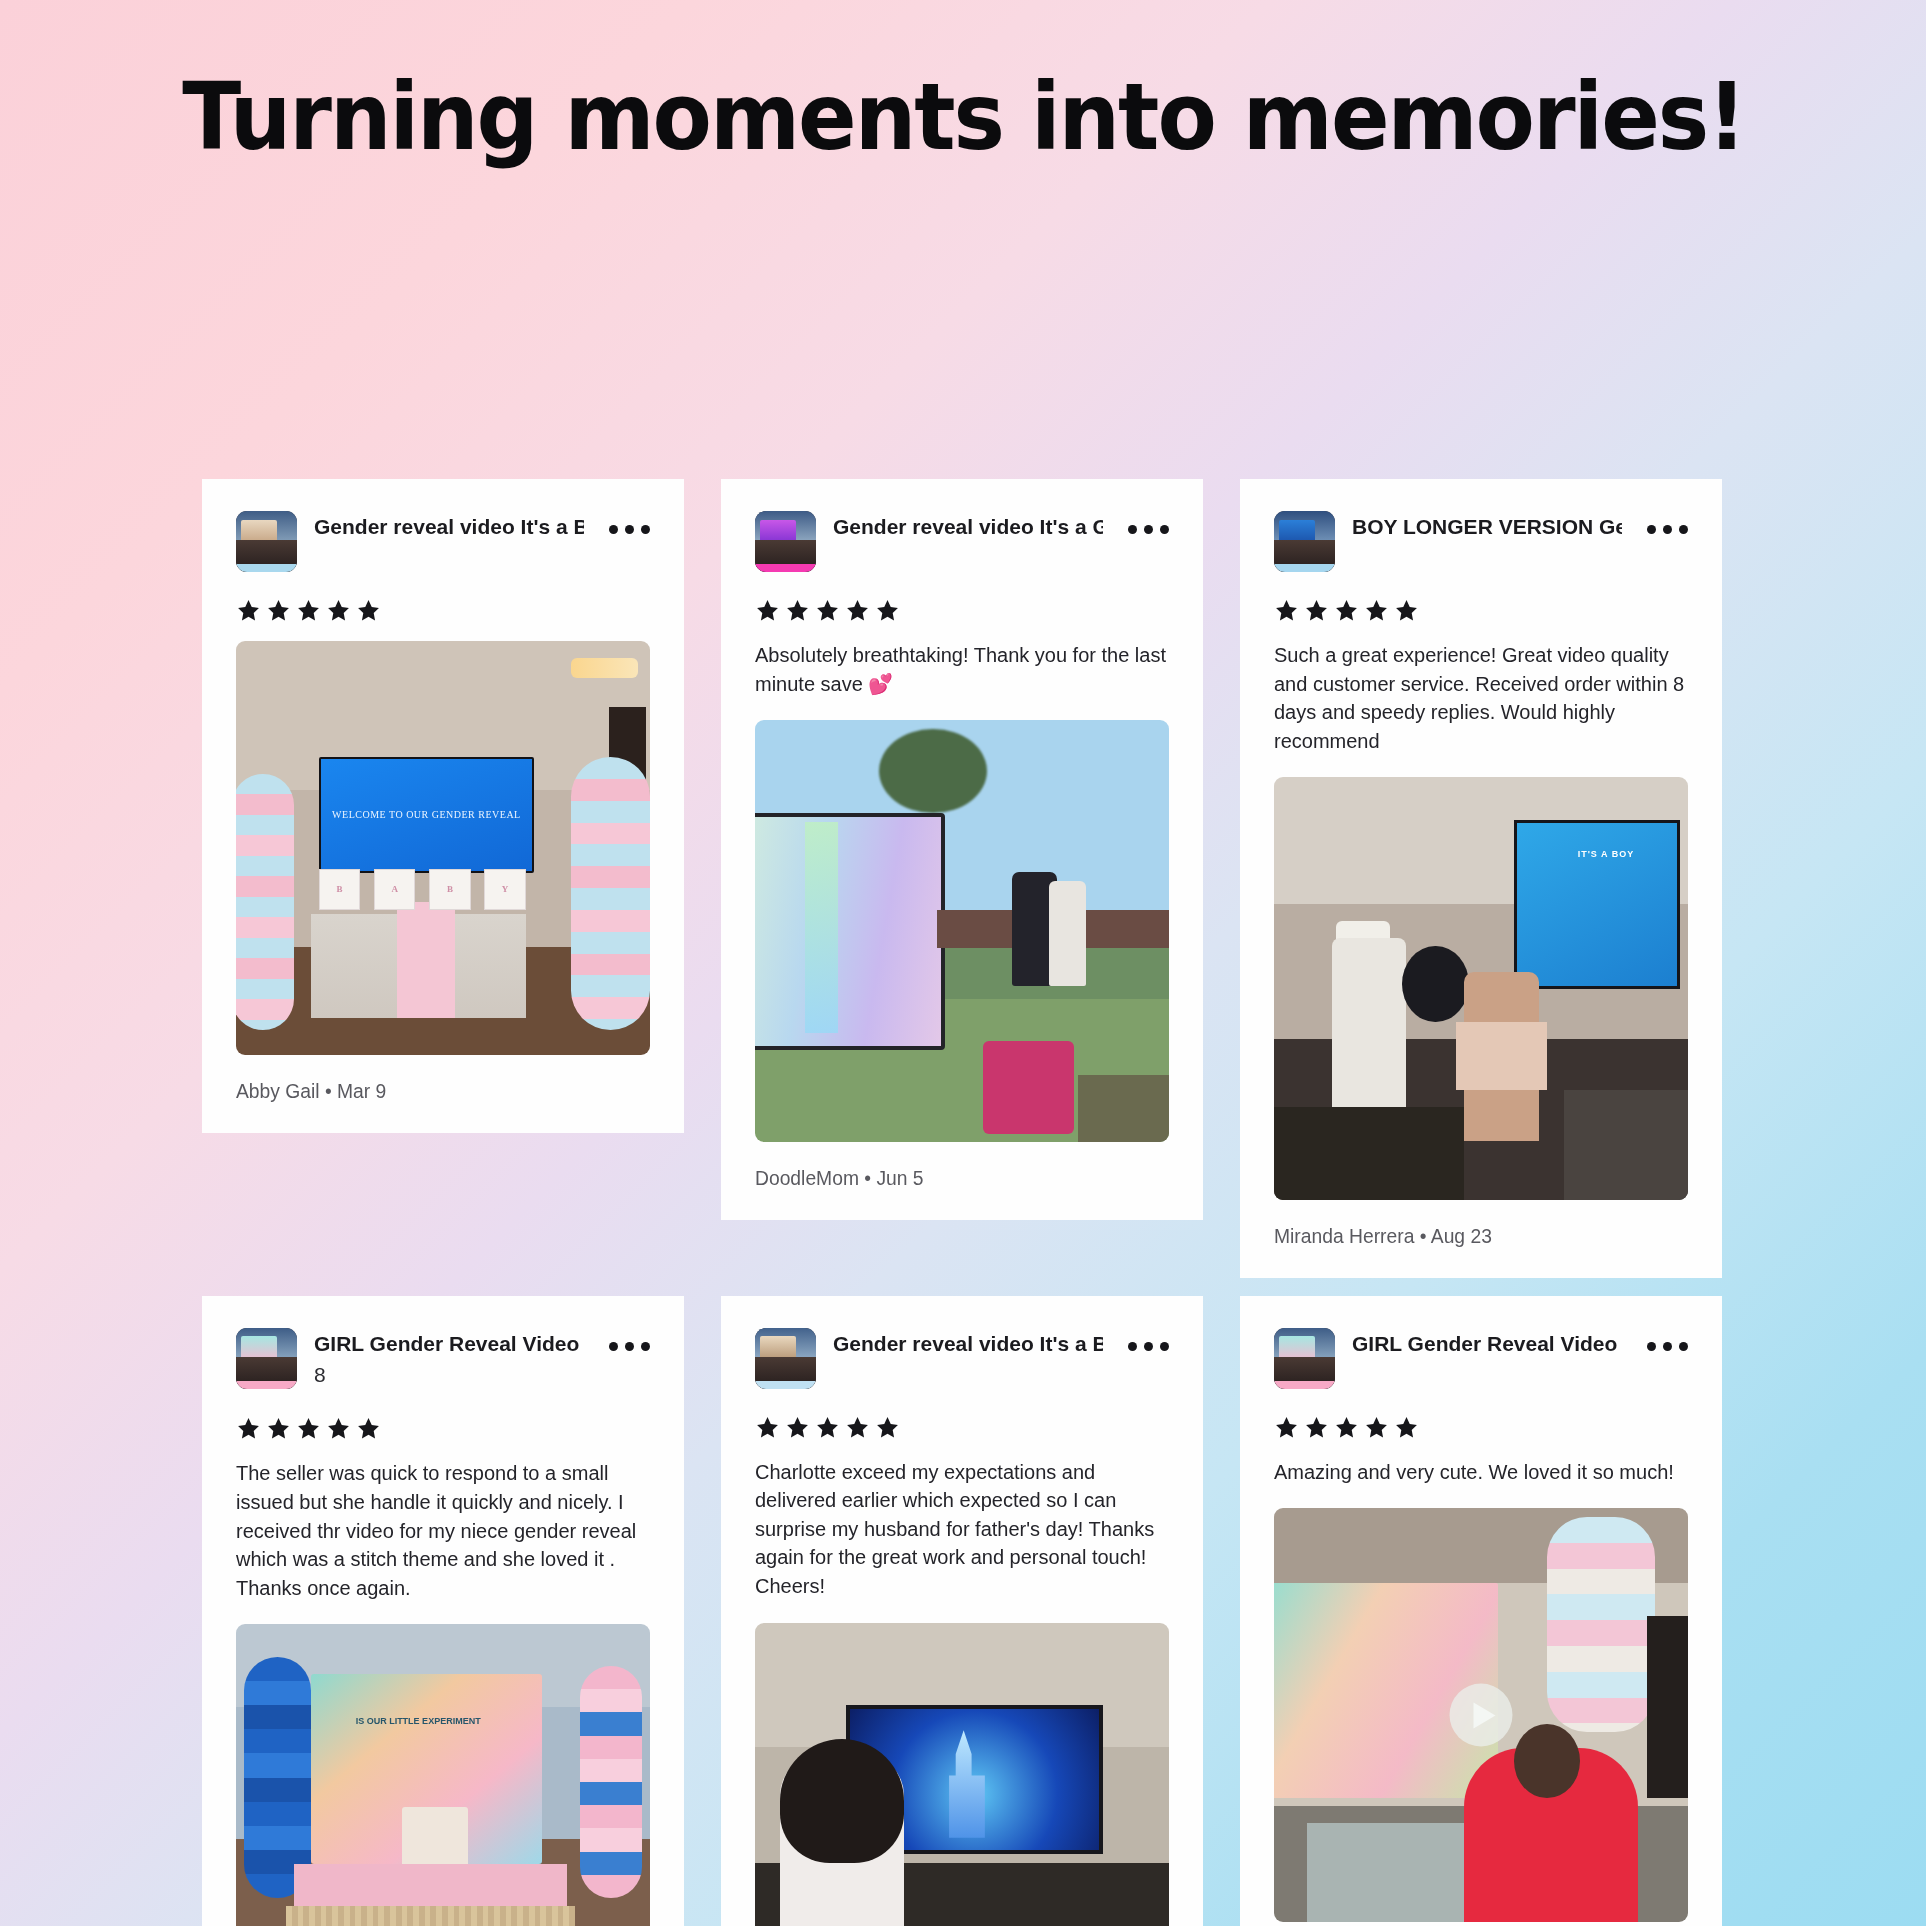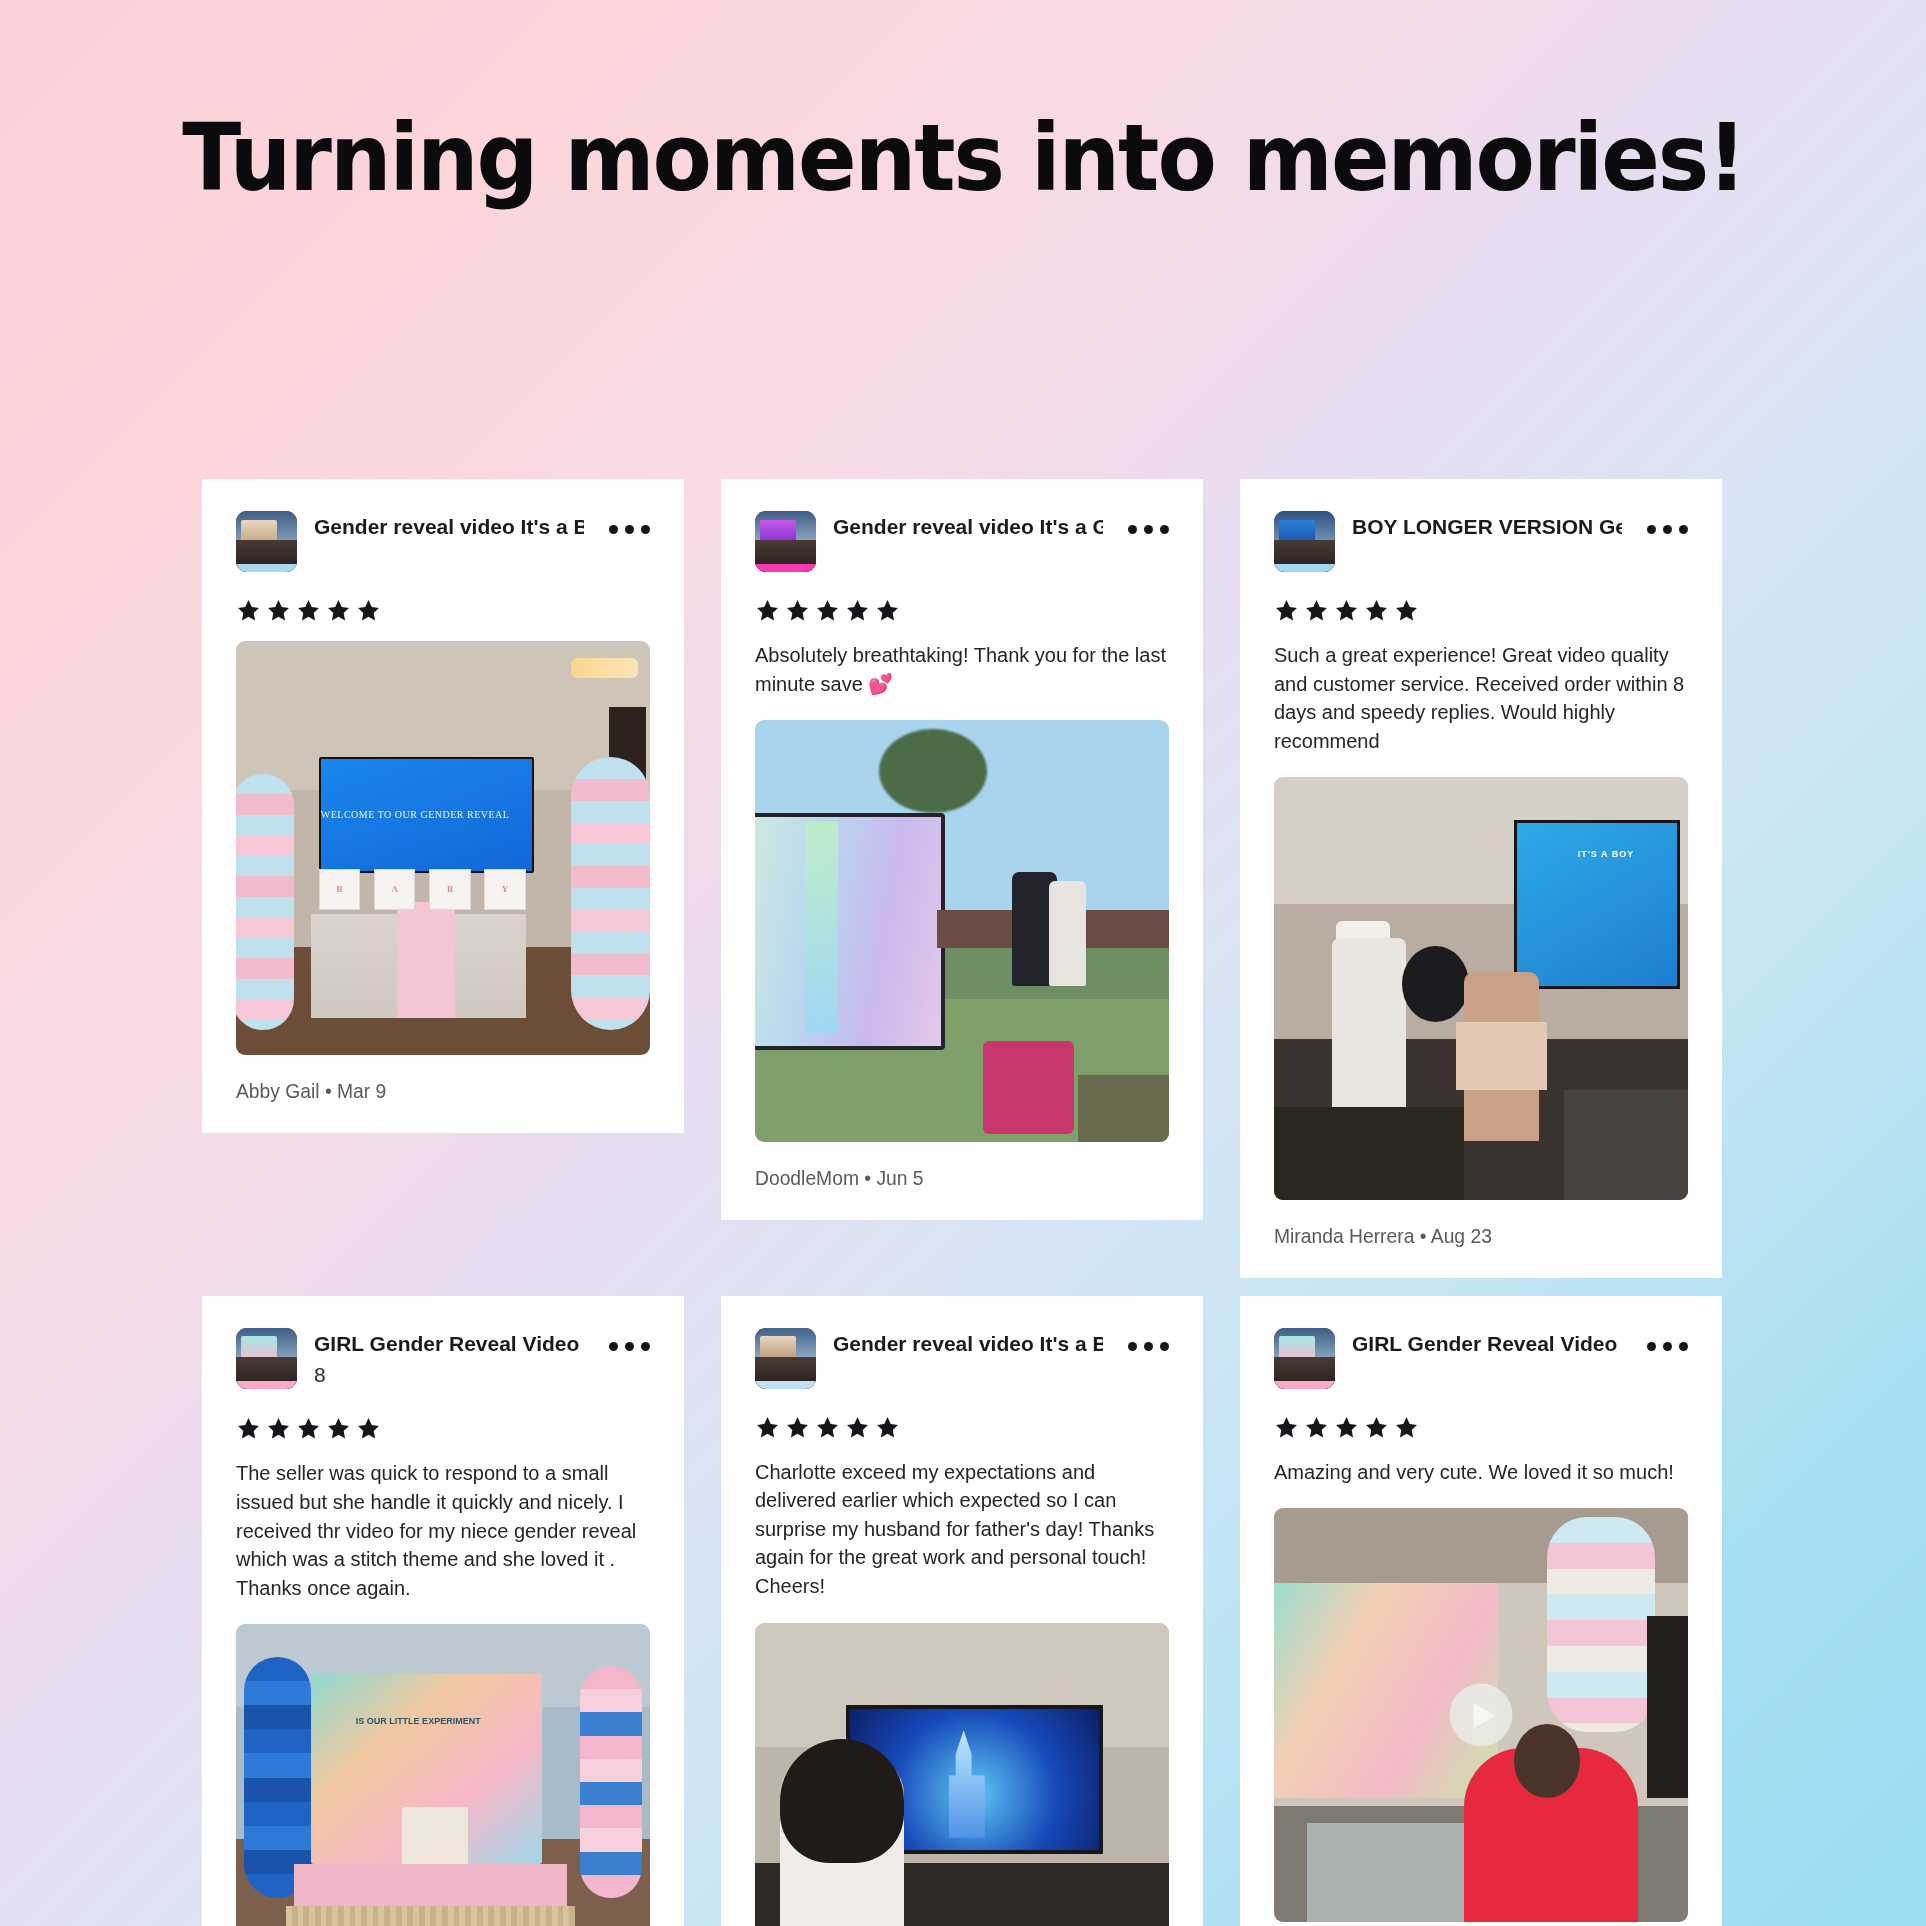--- a/index.html
+++ b/index.html
@@ -15,21 +15,21 @@
         #dbe4f3 56%,
         #c6e6f4 70%,
         #a9dff2 85%,
         #9cdcf2 100%);
     overflow: hidden;
   }
 
   .page { position: relative; width: 1927px; height: 1927px; }
 
   
-  .header { text-align: center; padding-top: 111px; }
+  .header { text-align: center; padding-top: 70px; }
   .headline {
     font-family: "DejaVu Sans", sans-serif;
     font-weight: 700;
     font-size: 93px;
     line-height: 1.02;
     letter-spacing: -2.2px;
     color: #0b0b0d;
     transform: scaleX(0.93);
   }
   .subheadline {
@@ -158,21 +158,21 @@
     border-left: 22px solid #f4f7f4;
     border-top: 13px solid transparent;
     border-bottom: 13px solid transparent;
     margin-left: 7px;
   }
 
   
   .p1 { background: linear-gradient(#cfc4b8 0 36%, #c2b5a9 36% 74%, #6b4d38 74% 100%); }
   .p1 .tv { position:absolute; left:20%; top:28%; width:52%; height:28%;
             background: linear-gradient(160deg,#1a86ef,#1168d6); border:2px solid #121216; border-radius:2px;
-            display:flex; align-items:center; justify-content:flex-start; }
+            display:flex; align-items:center; justify-content:center; }
   .p1 .tvtxt { color:#eaf4ff; font-family:"Liberation Serif",serif; font-size:10px; text-align:center; line-height:1.5; letter-spacing:0.5px; }
   .p1 .colL, .p1 .colR { position:absolute; bottom:6%; width:15%; height:62%;
             background: repeating-linear-gradient(#bfe1ee 0 8%, #f3bccd 8% 16%, #bfe1ee 16% 24%, #f6c7d6 24% 32%); border-radius:40px; }
   .p1 .colL { left:-1%; } .p1 .colR { right:0%; width:19%; height:66%; }
   .p1 .table { position:absolute; left:18%; bottom:9%; width:52%; height:25%;
             background: linear-gradient(#d9d4cd,#cfc8c0); }
   .p1 .runner { position:absolute; left:39%; bottom:9%; width:14%; height:28%; background:#f4c6d4; }
   .p1 .blocks { position:absolute; left:20%; top:55%; width:50%; height:10%; display:flex; justify-content:space-between; }
   .p1 .blocks b { width:20%; background:#f6f3f0; border:1px solid #e0d8d8; color:#cf8fa6; font-size:9px;
             display:flex; align-items:center; justify-content:center; font-family:"Liberation Serif",serif; }

